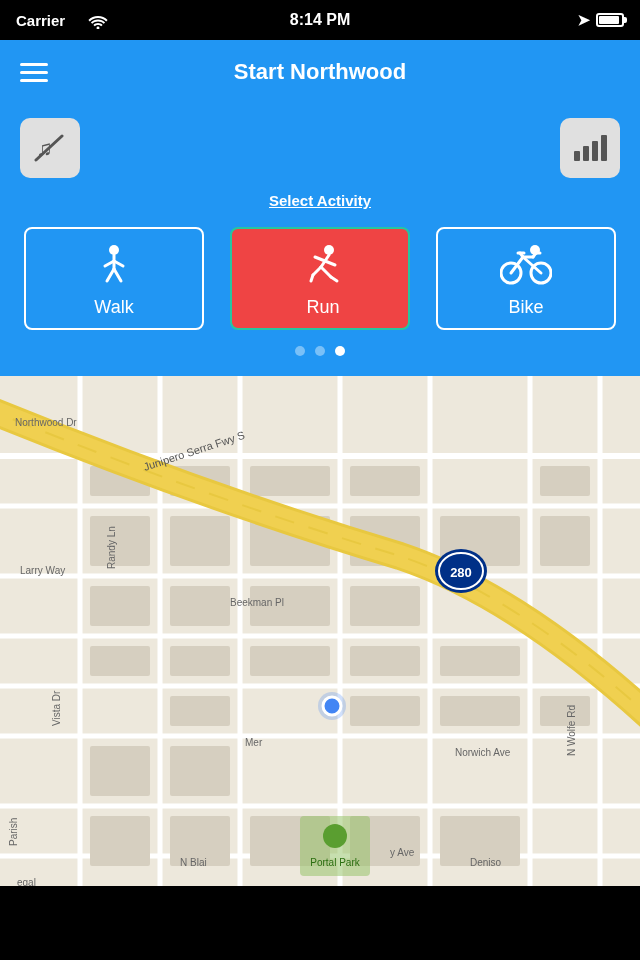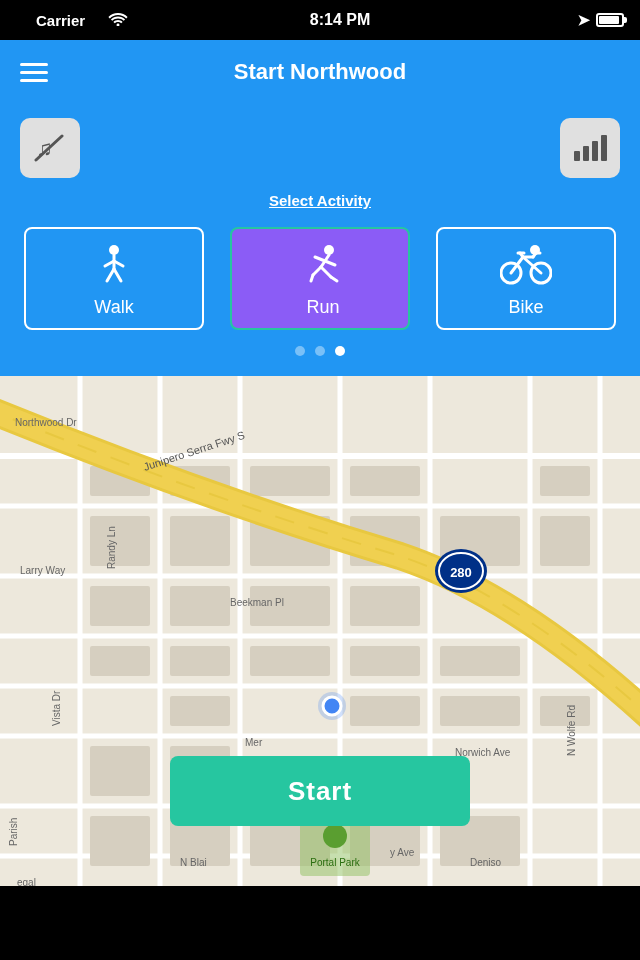--- a/index.html
+++ b/index.html
@@ -11,22 +11,22 @@
       background: #000;
       color: #fff;
       height: 40px;
       display: flex;
       align-items: center;
       justify-content: space-between;
       padding: 0 16px;
       font-size: 15px;
       font-weight: 600;
     }
-    .status-left { display: flex; align-items: flex-start; gap: 23px; margin-left: 20px; }
-    .status-center { position: absolute; left: 50%; transform: translateX(-50%); font-size: 16px; font-weight: 600; margin-left: 20px; }
+    .status-left { display: flex; align-items: flex-end; gap: 23px; }
+    .status-center { position: absolute; left: 50%; transform: translateX(-50%); font-size: 16px; font-weight: 600; }
     .status-right { display: flex; align-items: center; gap: 6px; }
 
     
     #header {
       background: #2196F3;
       height: 64px;
       display: flex;
       align-items: center;
       justify-content: center;
       position: relative;
@@ -99,21 +99,21 @@
       border: 2px solid #fff;
       border-radius: 8px;
       background: transparent;
       display: flex;
       flex-direction: column;
       align-items: center;
       padding: 14px 10px 10px;
       cursor: pointer;
     }
     .activity-card.active {
-      background: #8b5cf6;
+      background: #ef4444;
       border-color: #26C6A0;
       padding-left: 16px;
     }
     .activity-card-label {
       color: #fff;
       font-size: 18px;
       margin-top: 10px;
     }
 
     
@@ -413,14 +413,13 @@
 
     <rect x="300" y="440" width="70" height="60" rx="4" fill="#90c060" opacity="0.5"></rect>
     <circle cx="335" cy="460" r="12" fill="#5a9e30"></circle>
     <text x="335" y="490" text-anchor="middle" font-size="10" fill="#2a6e10" font-family="Arial">Portal Park</text>
 
     <circle cx="332" cy="330" r="14" fill="rgba(66,133,244,0.25)"></circle>
     <circle cx="332" cy="330" r="9" fill="#4285F4" stroke="white" stroke-width="3"></circle>
   </svg>
 
   
-  <button id="start-button">Start</button>
 </div>
 
 </body></html>

